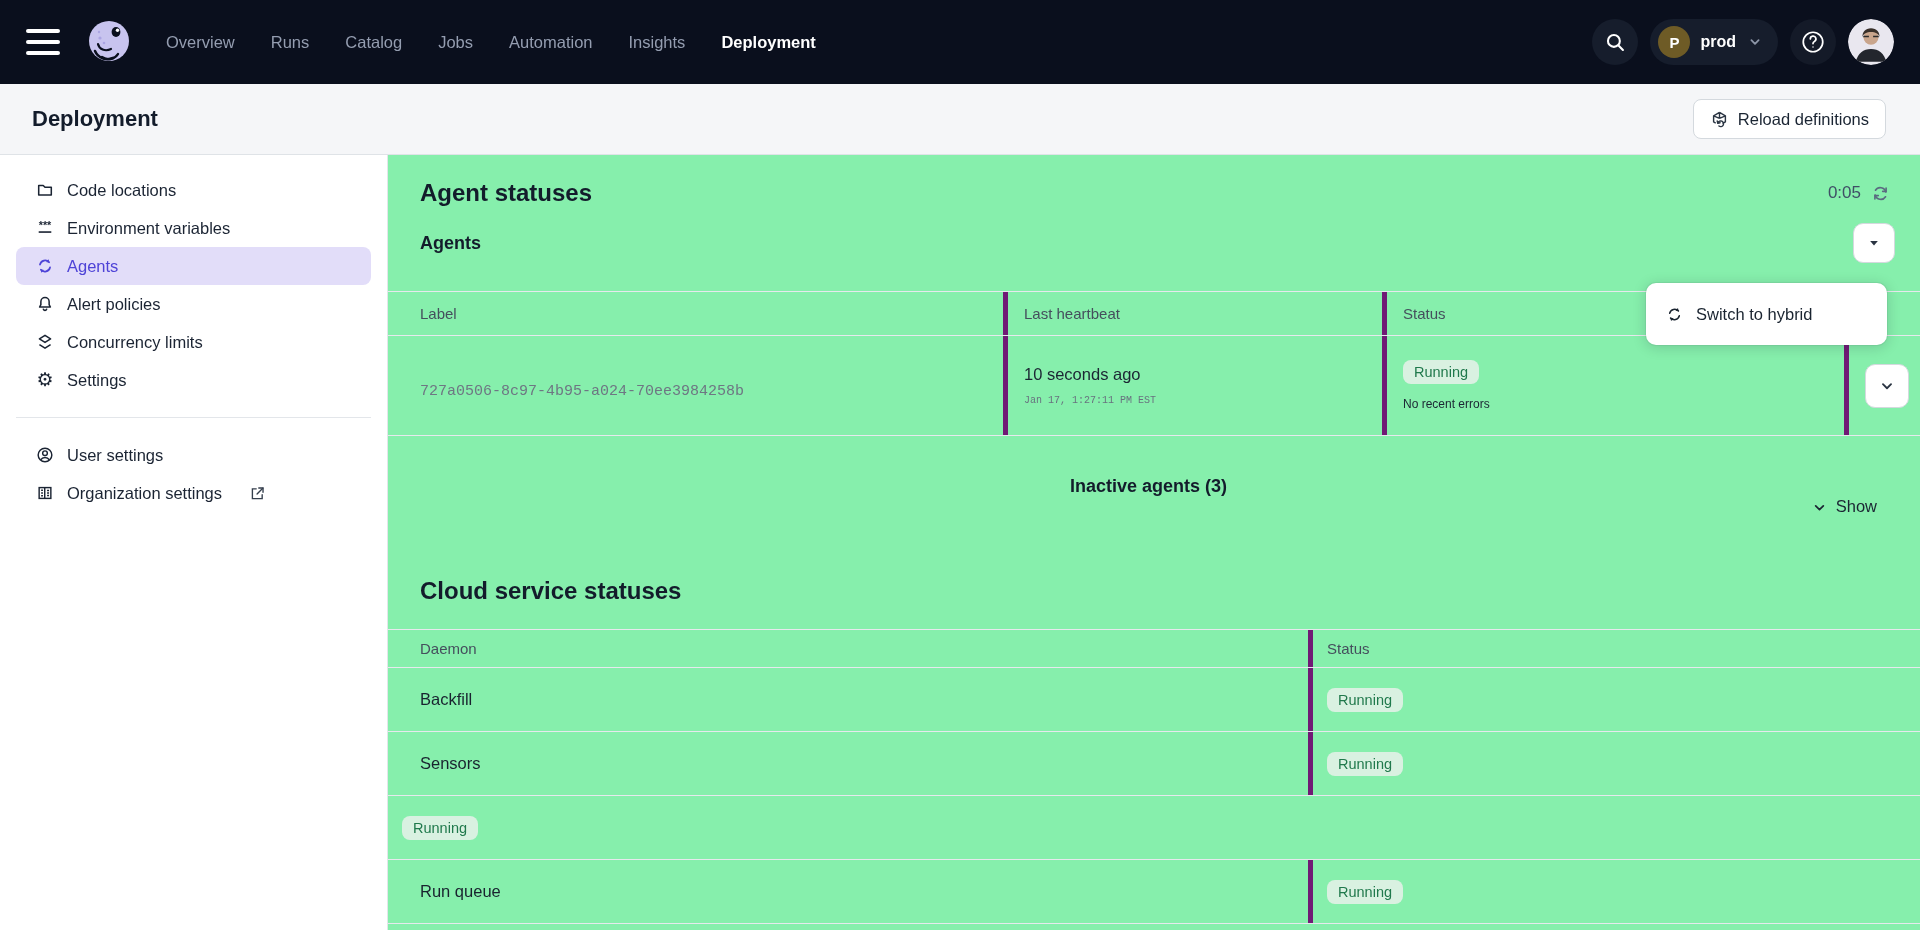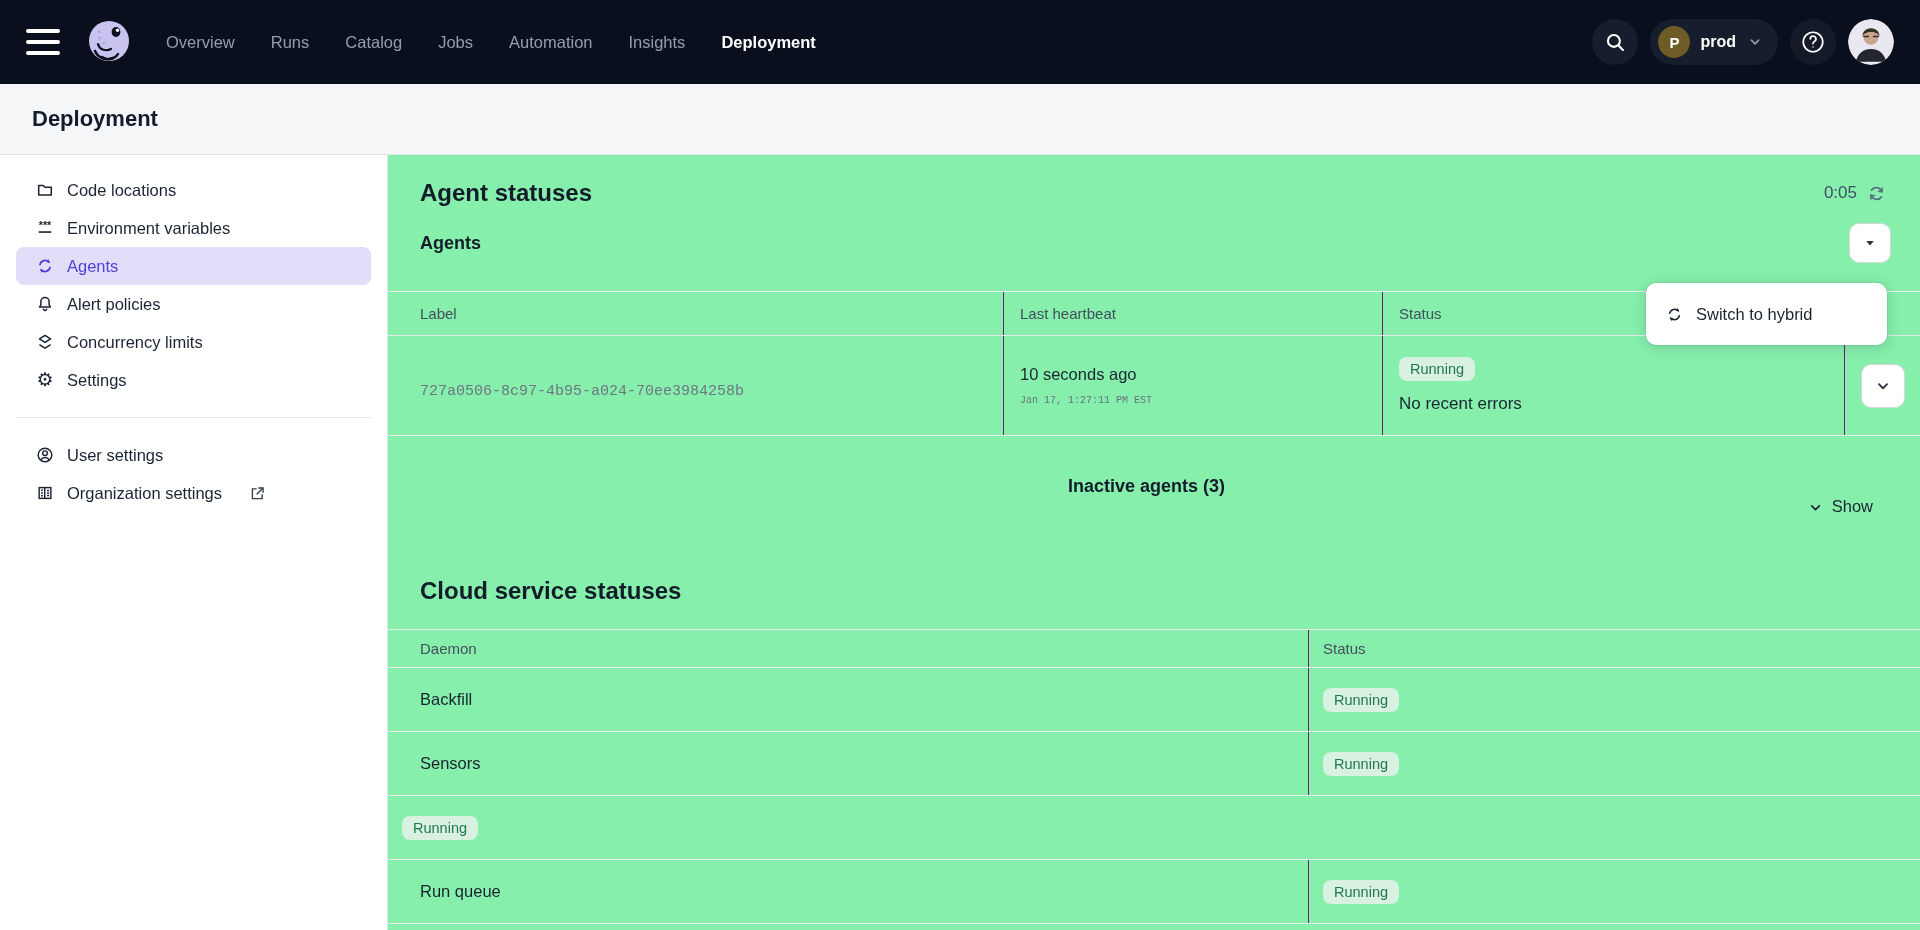--- a/index.html
+++ b/index.html
@@ -45,37 +45,37 @@
   .auto-refresh { margin-left:auto; display:flex; align-items:center; gap:10px; color:#3f4f66; font-size:17px; }
   .auto-refresh .ricon { color:#5a6a80; display:flex; cursor:pointer; }
   .agents-head { display:flex; align-items:center; margin:16px 30px 0 32px; height:40px; }
   .h2 { font-size:18px; font-weight:700; color:#131c2b; }
   .caret-btn { margin-left:auto; width:42px; height:40px; background:#fff; border:1px solid #d4d9de; border-radius:10px; display:flex; align-items:center; justify-content:center; color:#2a3442; cursor:pointer; }
 
   
   .tbl { margin-top:28px; border-top:1px solid #e6e9ed; }
   .trow { display:flex; border-bottom:1px solid #e6e9ed; }
   .tcell { padding:0 16px; display:flex; flex-direction:column; justify-content:center; }
-  .tcell + .tcell { border-left:1px solid #701a75; }
+  .tcell + .tcell { border-left:5px solid #701a75; }
   .th { font-size:15px; color:#454f5d; font-weight:400; }
   .t1-h { height:44px; }
   .t1-col1 { width:615px; padding-left:32px; }
   .t1-col2 { width:379px; }
   .t1-col3 { width:462px; }
   .t1-col4 { flex:1; align-items:center; }
   .agent-row { height:100px; }
   .agent-label-line { display:flex; align-items:center; justify-content:space-between; padding-right:12px; }
   .agent-name { font-size:17px; font-weight:700; color:#16202e; }
   .badge-purple { background:#e5e1fb; color:#4e43d7; font-size:14.5px; font-weight:500; padding:5px 12px; border-radius:8px; white-space:nowrap; }
   .mono { font-family:"Liberation Mono","DejaVu Sans Mono",monospace; }
   .agent-id { font-size:15px; color:#6e7683; margin-top:11px; }
   .hb-rel { font-size:16.5px; color:#1b2533; }
   .hb-ts { font-size:10px; color:#68727f; margin-top:11px; }
   .badge-green { background:#d9f1e1; color:#20794c; font-size:14.5px; font-weight:500; padding:4px 11px; border-radius:8px; align-self:flex-start; }
-  .status-detail { font-size:17px; color:#1b2533; margin-top:13px; }
+  .status-detail { font-size:12px; color:#1b2533; margin-top:13px; }
   .expander-btn { width:44px; height:44px; background:#fff; border:1px solid #d4d9de; border-radius:10px; display:flex; align-items:center; justify-content:center; color:#2a3442; cursor:pointer; }
 
   .inactive-row { display:flex; align-items:center; margin:40px 48px 0 32px; height:40px;flex-direction:column; }
   .show-toggle { margin-left:auto; display:flex; align-items:flex-end; gap:8px; cursor:pointer; color:#1b2533; font-size:16.5px; }
   .show-toggle .chev { display:flex; color:#1b2533; }
 
   .cloud-head { padding:61px 32px 0 32px; }
   .tbl2 { margin-top:24px; border-top:1px solid #e6e9ed; }
   .t2-h { height:38px; }
   .t2-col1 { width:920px; padding-left:32px; }
@@ -154,20 +154,30 @@
         <path d="M22 8.8c-5.2 0-8.4 3.6-8.2 8.4 1-3.2 4-4.8 8.2-4.8s7.2 1.6 8.2 4.8c.2-4.8-3-8.4-8.2-8.4z" fill="#39302a"></path>
         <path d="M14.6 16.8h5.4M24 16.8h5.4" stroke="#2b2b2b" stroke-width="1.4"></path>
         <path d="M7.5 41c1.8-8 7.2-12.2 14.5-12.2S34.7 33 36.5 41z" fill="#23262d"></path>
       </svg>
     </div>
   </div>
 </div>
 
 <div class="page-header">
   <div class="page-title">Deployment</div>
+  <button class="reload-btn">
+    <span style="display:flex">
+      <svg width="19" height="19" viewBox="0 0 20 20" fill="none" stroke="currentColor" stroke-width="1.5" stroke-linejoin="round">
+        <path d="M10 2.6l6.2 3.5v6.4l-3 1.7M10 2.6L3.8 6.1v6.4l2.2 1.2M10 2.6v6.2M16.2 6.1L10 8.8M3.8 6.1L10 8.8"></path>
+        <path d="M9.4 16.9a3 3 0 1 0-1-3.4" stroke-linecap="round"></path>
+        <path d="M7.6 11.6l.6 2.4 2.4-.6" stroke-linecap="round"></path>
+      </svg>
+    </span>
+    <span>Reload definitions</span>
+  </button>
 </div>
 
 <div class="body-row">
 
   <aside class="sidebar">
     <div class="side-item">
       <span class="sicon">
         <svg width="18" height="18" viewBox="0 0 20 20" fill="none" stroke="currentColor" stroke-width="1.7" stroke-linejoin="round">
             <path d="M3 5h5l2 2h7v8.5H3z"></path>
           </svg>

